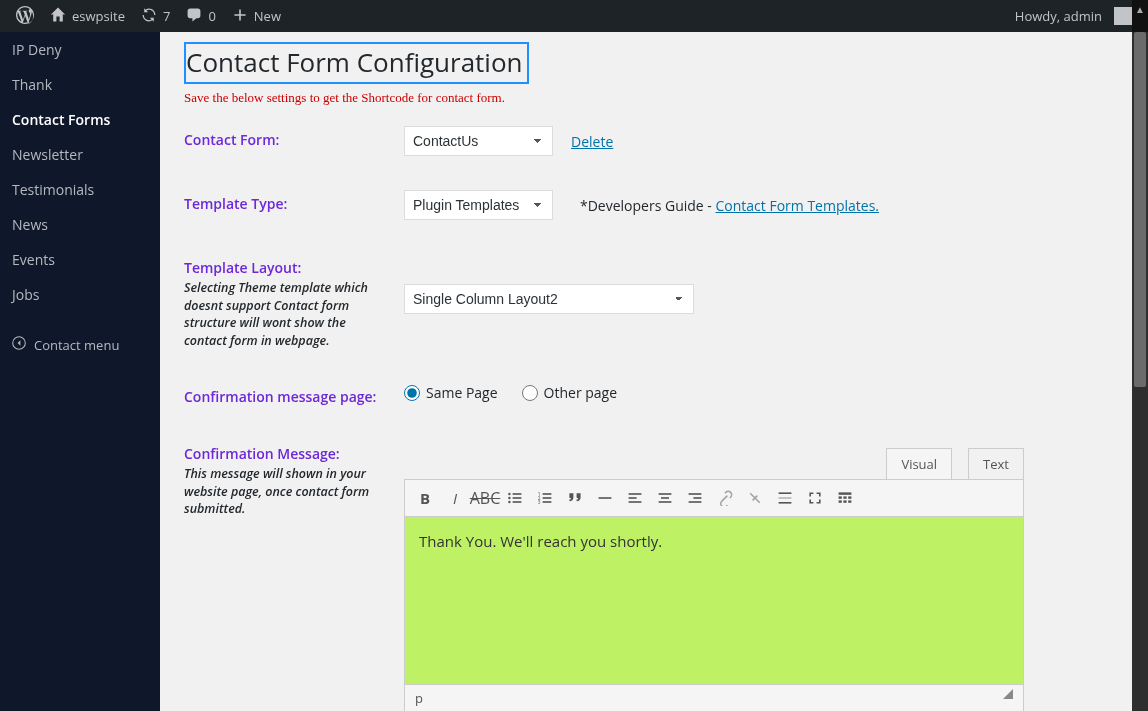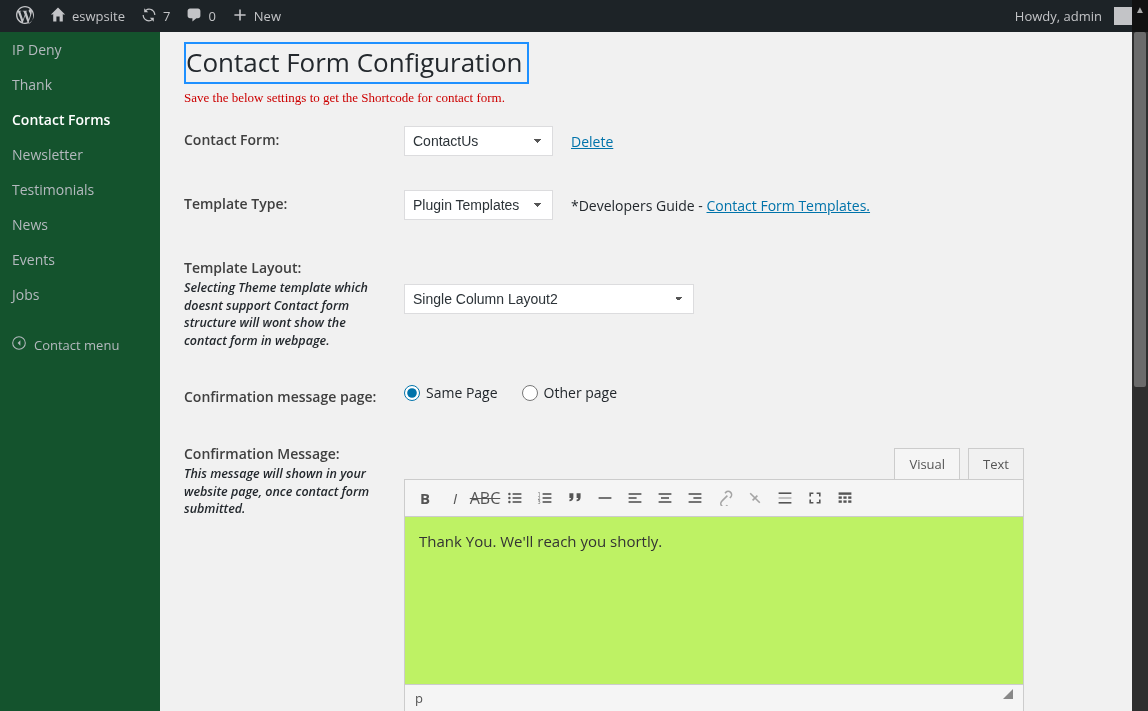--- a/index.html
+++ b/index.html
@@ -7,52 +7,52 @@
 
     
     .adminbar { background: #1d2327; color: #c3c4c7; height: 32px; display: flex; align-items: center; padding: 0 8px; font-size: 13px; }
     .adminbar .left { display: flex; align-items: center; gap: 0; flex: 1; }
     .adminbar .item { display: flex; align-items: center; gap: 6px; padding: 0 8px; height: 32px; color: #c3c4c7; cursor: pointer; }
     .adminbar .icon { font-size: 16px; line-height: 1; }
     .adminbar .right { display: flex; align-items: center; }
     .adminbar .avatar { width: 18px; height: 18px; background: #c3c4c7; margin-left: 6px; }
 
     
-    .sidebar { position: absolute; top: 32px; left: 0; bottom: 0; width: 160px; background: #14532d; color: #eee; }
+    .sidebar { position: absolute; top: 32px; left: 0; bottom: 0; width: 160px; background: #0f172a; color: #eee; }
     .wp-menu { list-style: none; }
     .wp-menu li { padding: 8px 12px; color: #b4b9be; font-size: 14px; cursor: pointer; }
     .wp-menu li.active { color: #fff; font-weight: 600; }
     .collapse { position: absolute; left: 0; right: 0; padding: 8px 12px; color: #b4b9be; font-size: 13px; display: flex; align-items: center; gap: 8px; cursor: pointer; margin-top: 16px; }
 
     
     .main { position: absolute; top: 32px; left: 160px; right: 16px; bottom: 0; background: #f1f1f1; padding: 10px 24px 0 24px; overflow: auto; }
     .page-title { font-size: 26px; font-weight: 400; color: #23282d; border: 2px solid #1e90ff; display: inline-block; padding: 0 4px 2px 0; margin-bottom: 6px; }
     .warn { color: #cc0000; font-size: 13px; margin-bottom: 20px; font-family: Liberation Serif, serif; }
 
     .form-row { display: flex; align-items: flex-start; margin-bottom: 34px; }
     .form-row .label-col { width: 220px; padding-right: 16px; padding-top: 4px; }
-    .form-row .label-col .lbl { font-weight: 600; color: #404040; font-size: 14px; }
+    .form-row .label-col .lbl { font-weight: 600; color: #6d28d9; font-size: 14px; }
     .form-row .label-col .hint { font-style: italic; font-weight: 600; font-size: 12.5px; color: #23282d; line-height: 1.4; margin-top: 2px; }
     .form-row .ctrl-col { flex: 1; display: flex; align-items: center; gap: 18px; flex-wrap: wrap; }
 
     select { background: #fff; border: 1px solid #dcdcde; height: 30px; padding: 0 24px 0 8px; font-size: 14px; color: #2c3338; appearance: none; background-image: linear-gradient(45deg, transparent 50%, #555 50%), linear-gradient(135deg, #555 50%, transparent 50%); background-position: calc(100% - 14px) 12px, calc(100% - 10px) 12px; background-size: 4px 4px, 4px 4px; background-repeat: no-repeat; }
     select.sm { width: 149px; }
     select.lg { width: 290px; }
 
     a.link { color: #0073aa; text-decoration: underline; font-size: 14px; }
-    .devnote { color: #23282d; font-size: 14px; }
+    .devnote { color: #23282d; font-size: 14px; margin-left: 9px; }
 
     .radio-wrap { display: flex; align-items: center; gap: 24px; font-size: 14px; color: #23282d; }
     .radio-wrap label { display: flex; align-items: center; gap: 6px; cursor: pointer; }
     input[type=radio] { width: 16px; height: 16px; accent-color: #0073aa; }
 
     
     .editor-wrap { margin-top: 8px; }
     .editor-tabs { display: flex; justify-content: flex-end; }
-    .editor-tab { border: 1px solid #ccc; border-bottom: none; background: #f1f1f1; padding: 6px 14px; font-size: 13px; color: #555; cursor: pointer; margin-left: 8px; }
+    .editor-tab { border: 1px solid #ccc; border-bottom: none; background: #f1f1f1; padding: 6px 14px; font-size: 13px; color: #555; cursor: pointer; margin-left: 16px; }
     .editor-tab.active { background: #f5f5f5; }
     .editor-toolbar { background: #f5f5f5; border: 1px solid #ccc; padding: 4px 6px; display: flex; gap: 2px; }
     .tb-btn { width: 28px; height: 28px; display: flex; align-items: center; justify-content: center; color: #555; font-size: 15px; cursor: pointer; border-radius: 2px; }
     .tb-btn svg { width: 16px; height: 16px; fill: #555; }
     .editor-body { background: #bef264; border: 1px solid #ccc; border-top: none; height: 168px; padding: 14px; font-size: 15px; color: #333; }
     .editor-status { background: #f5f5f5; border: 1px solid #ccc; border-top: none; padding: 4px 10px; font-size: 13px; color: #555; display: flex; justify-content: space-between; }
     .resize-grip { width: 0; height: 0; border-style: solid; border-width: 0 0 10px 10px; border-color: transparent transparent #888 transparent; }
 
     
     .vscroll { position: absolute; top: 32px; right: 0; bottom: 0; width: 16px; background: #2e2e2e; }

